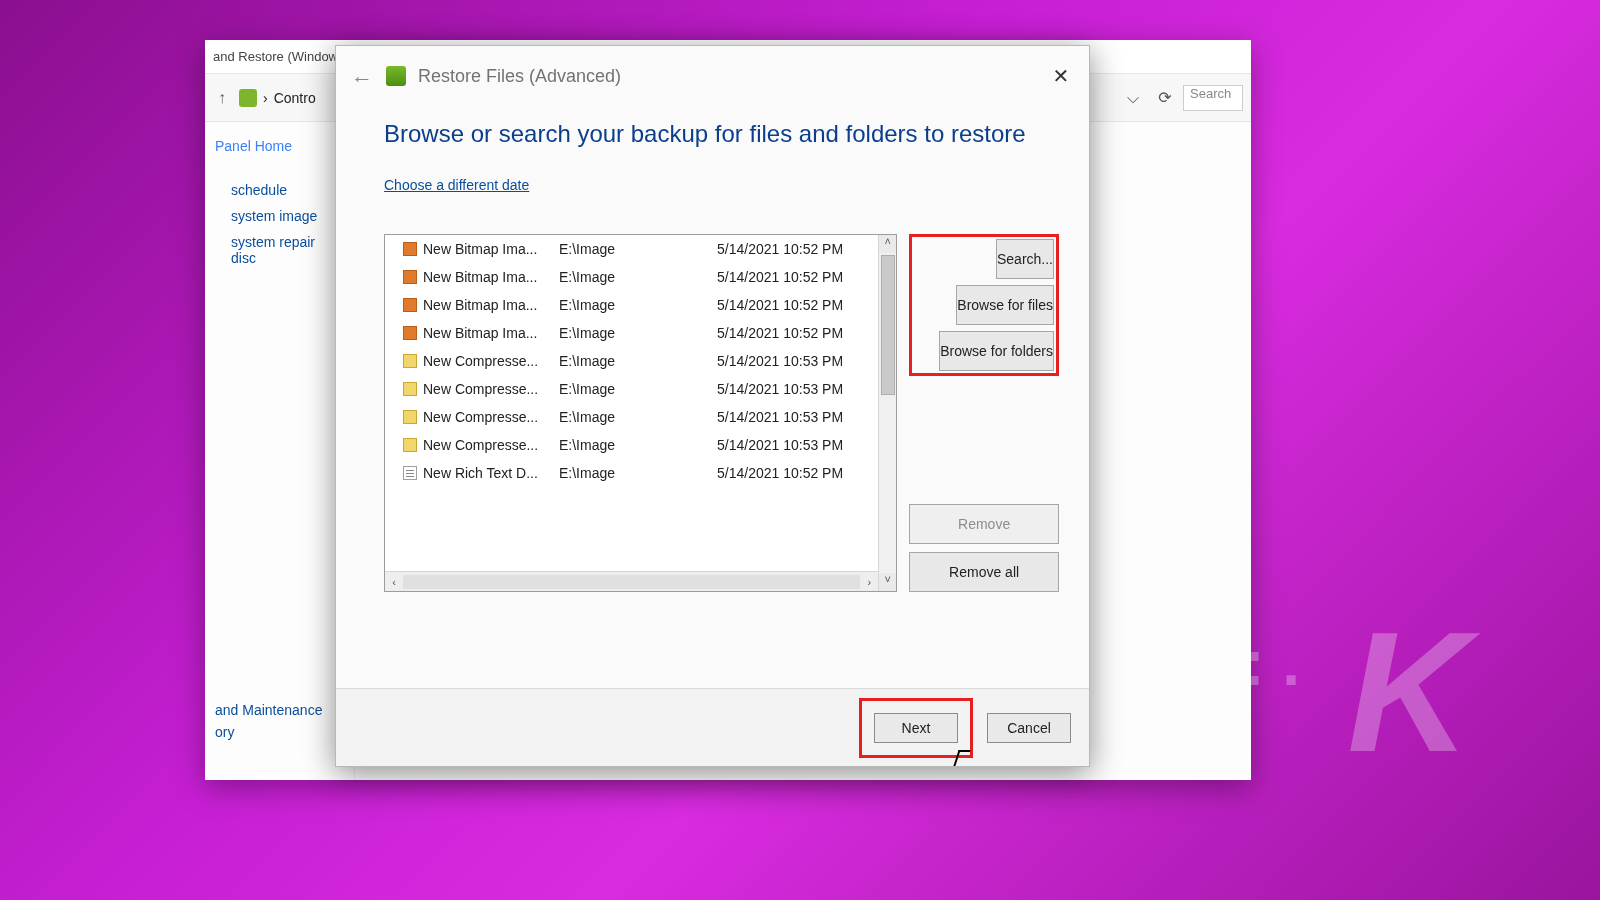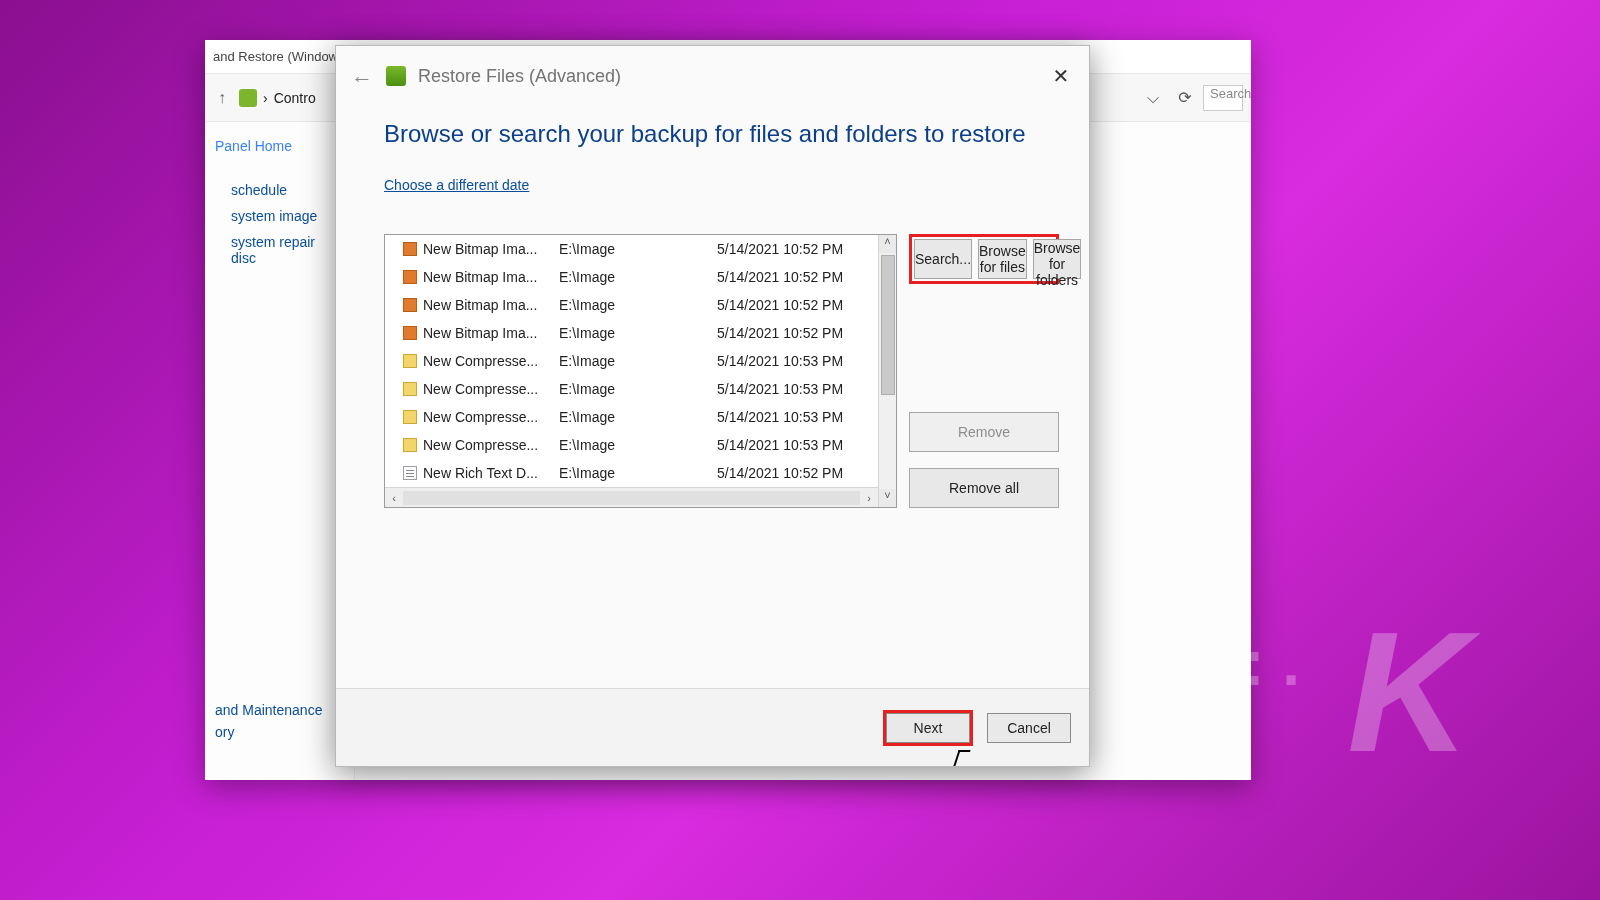--- a/index.html
+++ b/index.html
@@ -31,21 +31,21 @@
 .bg-arrow { width:18px; text-align:center; color:#666; font-size:16px; }
 .bg-breadcrumb { display:flex; align-items:center; gap:6px; font-size:14px; color:#222; }
 .bg-cp-icon {
   width:18px; height:18px; background:#7db52d; border-radius:3px;
   display:inline-block;
 }
 .bg-path { flex:1; }
 .bg-dropdown { width:28px; text-align:center; color:#555; }
 .bg-refresh { width:20px; text-align:center; color:#555; }
 .bg-search {
-  width:40px; border:1px solid #ccc; background:#fff; height:26px;
+  width:60px; border:1px solid #ccc; background:#fff; height:26px;
   padding:0 6px; font-size:13px; color:#888;
 }
 .bg-body { display:flex; height:calc(100% - 82px); }
 .bg-sidebar {
   width: 150px;
   padding: 16px 10px;
   font-size: 14px; color:#0a4e9b;
   border-right: 1px solid #eee;
 }
 .bg-sidebar .home { color:#3b82f6; font-weight:400; margin-bottom:28px; }
@@ -125,37 +125,37 @@
 
 .filelist-hscroll {
   height:20px; background:#eee; border-top:1px solid #d5d5d5;
   display:flex; align-items:center;
 }
 .hs-btn { width:18px; text-align:center; font-size:11px; color:#555; }
 .hs-track { flex:1; height:14px; background:#e0e0e0; }
 
 .side-buttons { width:150px; display:flex; flex-direction:column; gap:10px; }
 .red-group {
-  border:3px solid #e62020; padding:2px; display:flex; flex-direction:row; gap:6px;align-items:flex-end;
+  border:3px solid #e62020; padding:2px; display:flex; flex-direction:column; gap:6px;align-items:flex-end;
 }
 .wbtn {
   height:40px; background:#e8e8e8; border:1px solid #a6a6a6;
   font-size:14px; color:#222; cursor:pointer;
 }
 .wbtn.disabled { color:#8d8d8d; background:#efefef; }
-.side-lower { margin-top:118px; display:flex; flex-direction:column; gap:16px; }
+.side-lower { margin-top:118px; display:flex; flex-direction:column; gap:8px; }
 
 .wiz-footer {
   position:absolute; left:0; right:0; bottom:0;
   height:78px; border-top:1px solid #d9d9d9;
   display:flex; align-items:center; justify-content:flex-end;
   padding-right:18px; gap:14px;
   background:#f3f3f3;
 }
-.next-wrap { border:3px solid #e62020; padding:0; }
+.next-wrap { border:3px solid #e62020; padding:12px; }
 .fbtn {
   width:84px; height:30px; background:#e9e9e9;
   border:1px solid #8a8a8a; font-size:14px; color:#222; cursor:pointer;
 }
 .cursor {
   position:absolute; width:18px; height:22px;
   left:620px; top:704px; pointer-events:none;
 }
 .cursor::before {
   content:""; position:absolute; left:0; top:0;

